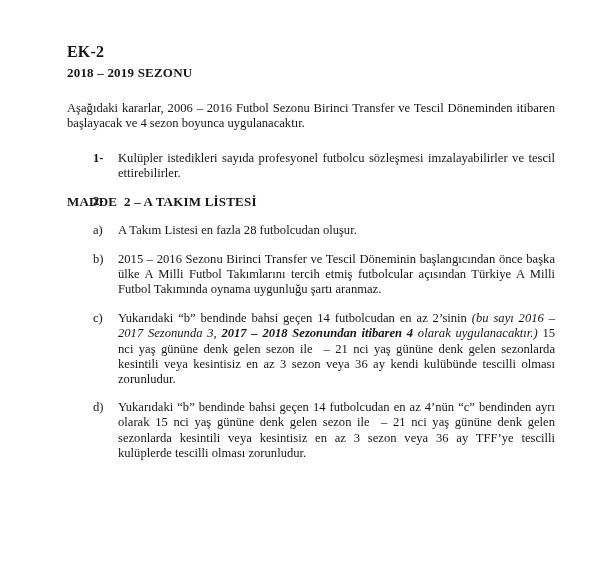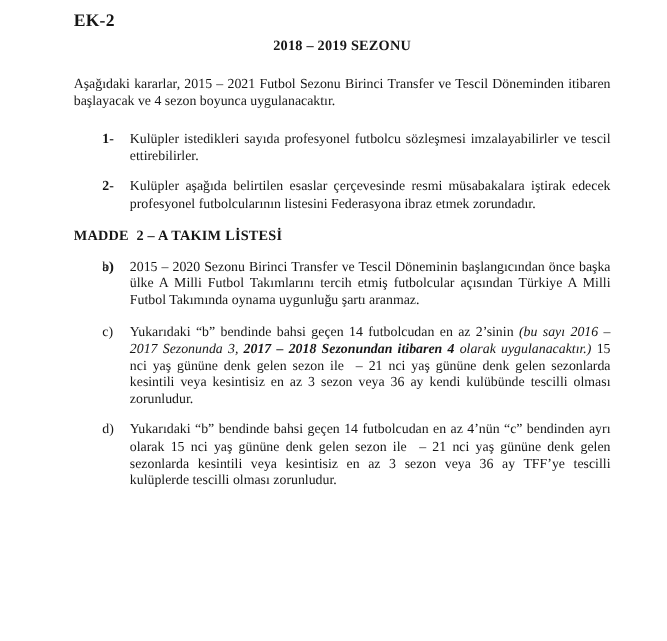--- a/index.html
+++ b/index.html
@@ -13,31 +13,31 @@
     overflow: hidden;
     font-family: "Liberation Serif", "DejaVu Serif", serif;
     color: #161616;
   }
   .page {
     box-sizing: border-box;
     width: 606px;
     height: 441px;
     padding: 10px 51px 0 67px;
     background: #ffffff;
+    margin-top: 32px;
   }
   .ek-tag {
     font-weight: bold;
     font-size: 16px;
     line-height: 19px;
     margin-bottom: 4px;
     letter-spacing: 0.2px;
   }
   .title-block { margin-bottom: 20px; }
   .title-line {
-    text-align: center;
     font-weight: bold;
     font-size: 13px;
     line-height: 15.5px;
     letter-spacing: 0.2px;
   }
   .heading {
     font-weight: bold;
     font-size: 13px;
     line-height: 15px;
     margin: 12px 0 14px 0;
@@ -74,26 +74,26 @@
 </head>
 <body>
 
 <div class="page">
   <div class="ek-tag">EK-2</div>
   <div class="title-block">
     <div class="title-line">2018 – 2019 SEZONU</div>
   </div>
   <div id="sections">
       <section>
-        <p class="para">Aşağıdaki kararlar, 2015 – 2021 Futbol Sezonu Birinci Transfer ve Tescil Döneminden itibaren başlayacak ve 4 sezon boyunca uygulanacaktır.</p>
+        <p class="para">Aşağıdaki kararlar, 2006 – 2016 Futbol Sezonu Birinci Transfer ve Tescil Döneminden itibaren başlayacak ve 4 sezon boyunca uygulanacaktır.</p>
         <div class="item"><span class="marker b">1-</span><span><span>Kulüpler istedikleri sayıda profesyonel futbolcu sözleşmesi imzalayabilirler ve tescil ettirebilirler.</span></span></div>
-        <div class="item"><span class="marker b">2-</span><span><span>Kulüpler aşağıda belirtilen esaslar çerçevesinde resmi müsabakalara iştirak edecek profesyonel futbolcularının listesini Federasyona ibraz etmek zorundadır.</span></span></div>
+        <div class="item"><span class="marker b">2-</span></div>
       </section>
       <section>
         <div class="heading">MADDE&nbsp; 2 – A TAKIM LİSTESİ</div>
-        <div class="item"><span class="marker">a)</span></div>
+        <div class="item"><span class="marker">a)</span><span><span>A Takım Listesi en fazla 28 futbolcudan oluşur.</span></span></div>
         <div class="item"><span class="marker">b)</span></div>
-        <p class="subpara">2015 – 2020 Sezonu Birinci Transfer ve Tescil Döneminin başlangıcından önce başka ülke A Milli Futbol Takımlarını tercih etmiş futbolcular açısından Türkiye A Milli Futbol Takımında oynama uygunluğu şartı aranmaz.</p>
+        <p class="subpara">2015 – 2016 Sezonu Birinci Transfer ve Tescil Döneminin başlangıcından önce başka ülke A Milli Futbol Takımlarını tercih etmiş futbolcular açısından Türkiye A Milli Futbol Takımında oynama uygunluğu şartı aranmaz.</p>
         <div class="item"><span class="marker">c)</span><span><span>Yukarıdaki “b” bendinde bahsi geçen 14 futbolcudan en az 2’sinin </span><span class="italic">(bu sayı 2016 – 2017 Sezonunda 3, </span><span class="bold-italic">2017 – 2018 Sezonundan itibaren 4</span><span class="italic"> olarak uygulanacaktır.)</span><span> 15 nci yaş gününe denk gelen sezon ile &nbsp;– 21 nci yaş gününe denk gelen sezonlarda kesintili veya kesintisiz en az 3 sezon veya 36 ay kendi kulübünde tescilli olması zorunludur.</span></span></div>
         <div class="item"><span class="marker">d)</span><span><span>Yukarıdaki “b” bendinde bahsi geçen 14 futbolcudan en az 4’nün “c” bendinden ayrı olarak 15 nci yaş gününe denk gelen sezon ile &nbsp;– 21 nci yaş gününe denk gelen sezonlarda kesintili veya kesintisiz en az 3 sezon veya 36 ay TFF’ye tescilli kulüplerde tescilli olması zorunludur.</span></span></div>
       </section>
     </div>
 </div>
 
 </body></html>

